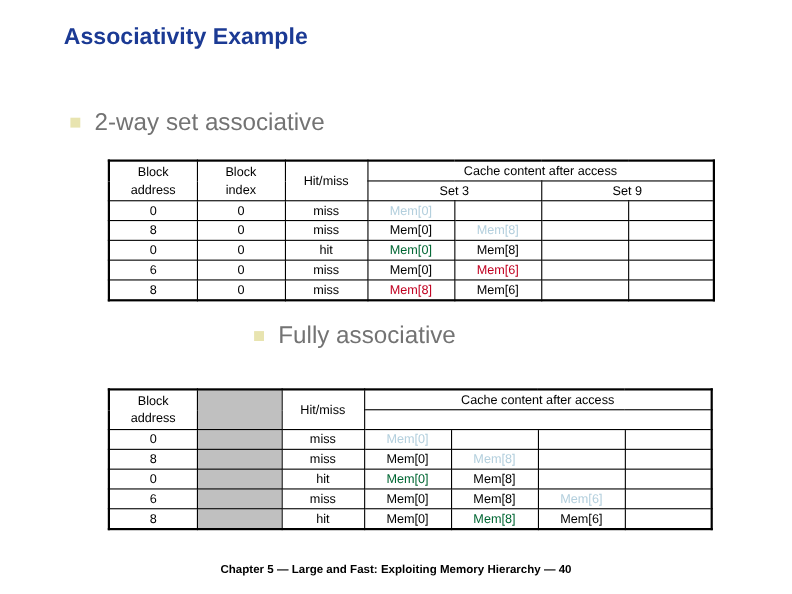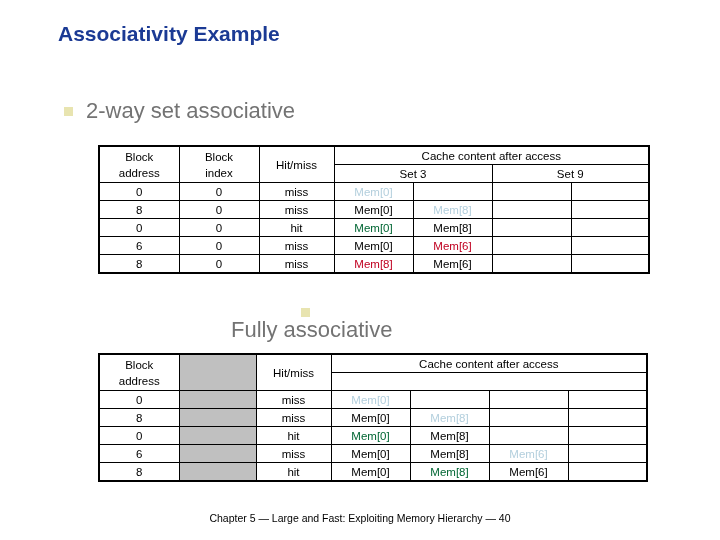--- a/index.html
+++ b/index.html
@@ -40,21 +40,21 @@
     display: inline-block;
     margin-right: 13px;
     flex: 0 0 auto;
   }
   .bullet-text {
     font-size: 22px;
     color: #737373;
     white-space: nowrap;
   }
   #bullet-2way { left: 64px; top: 98px; }
-  #bullet-fully { left: 231px; top: 308px; flex-direction: column; }
+  #bullet-fully { left: 231px; top: 292px; }
 
   
   .cache-table {
     position: absolute;
     border-collapse: collapse;
     table-layout: fixed;
     font-size: 11.5px;
     color: #000000;
     background: #ffffff;
   }
@@ -87,21 +87,21 @@
   #table-fully { left: 98px; top: 353px; width: 550px; }
 
   
   #footer-note {
     position: absolute;
     left: 0;
     right: 0;
     top: 512px;
     text-align: center;
     font-size: 10.5px;
-    font-weight: normal;
+    font-weight: bold;
     color: #000000;
   }
 </style>
 </head>
 <body>
 
 <div id="slide-title">Associativity Example</div>
 
 <div class="bullet-row" id="bullet-2way">
   <span class="bullet-marker"></span>

